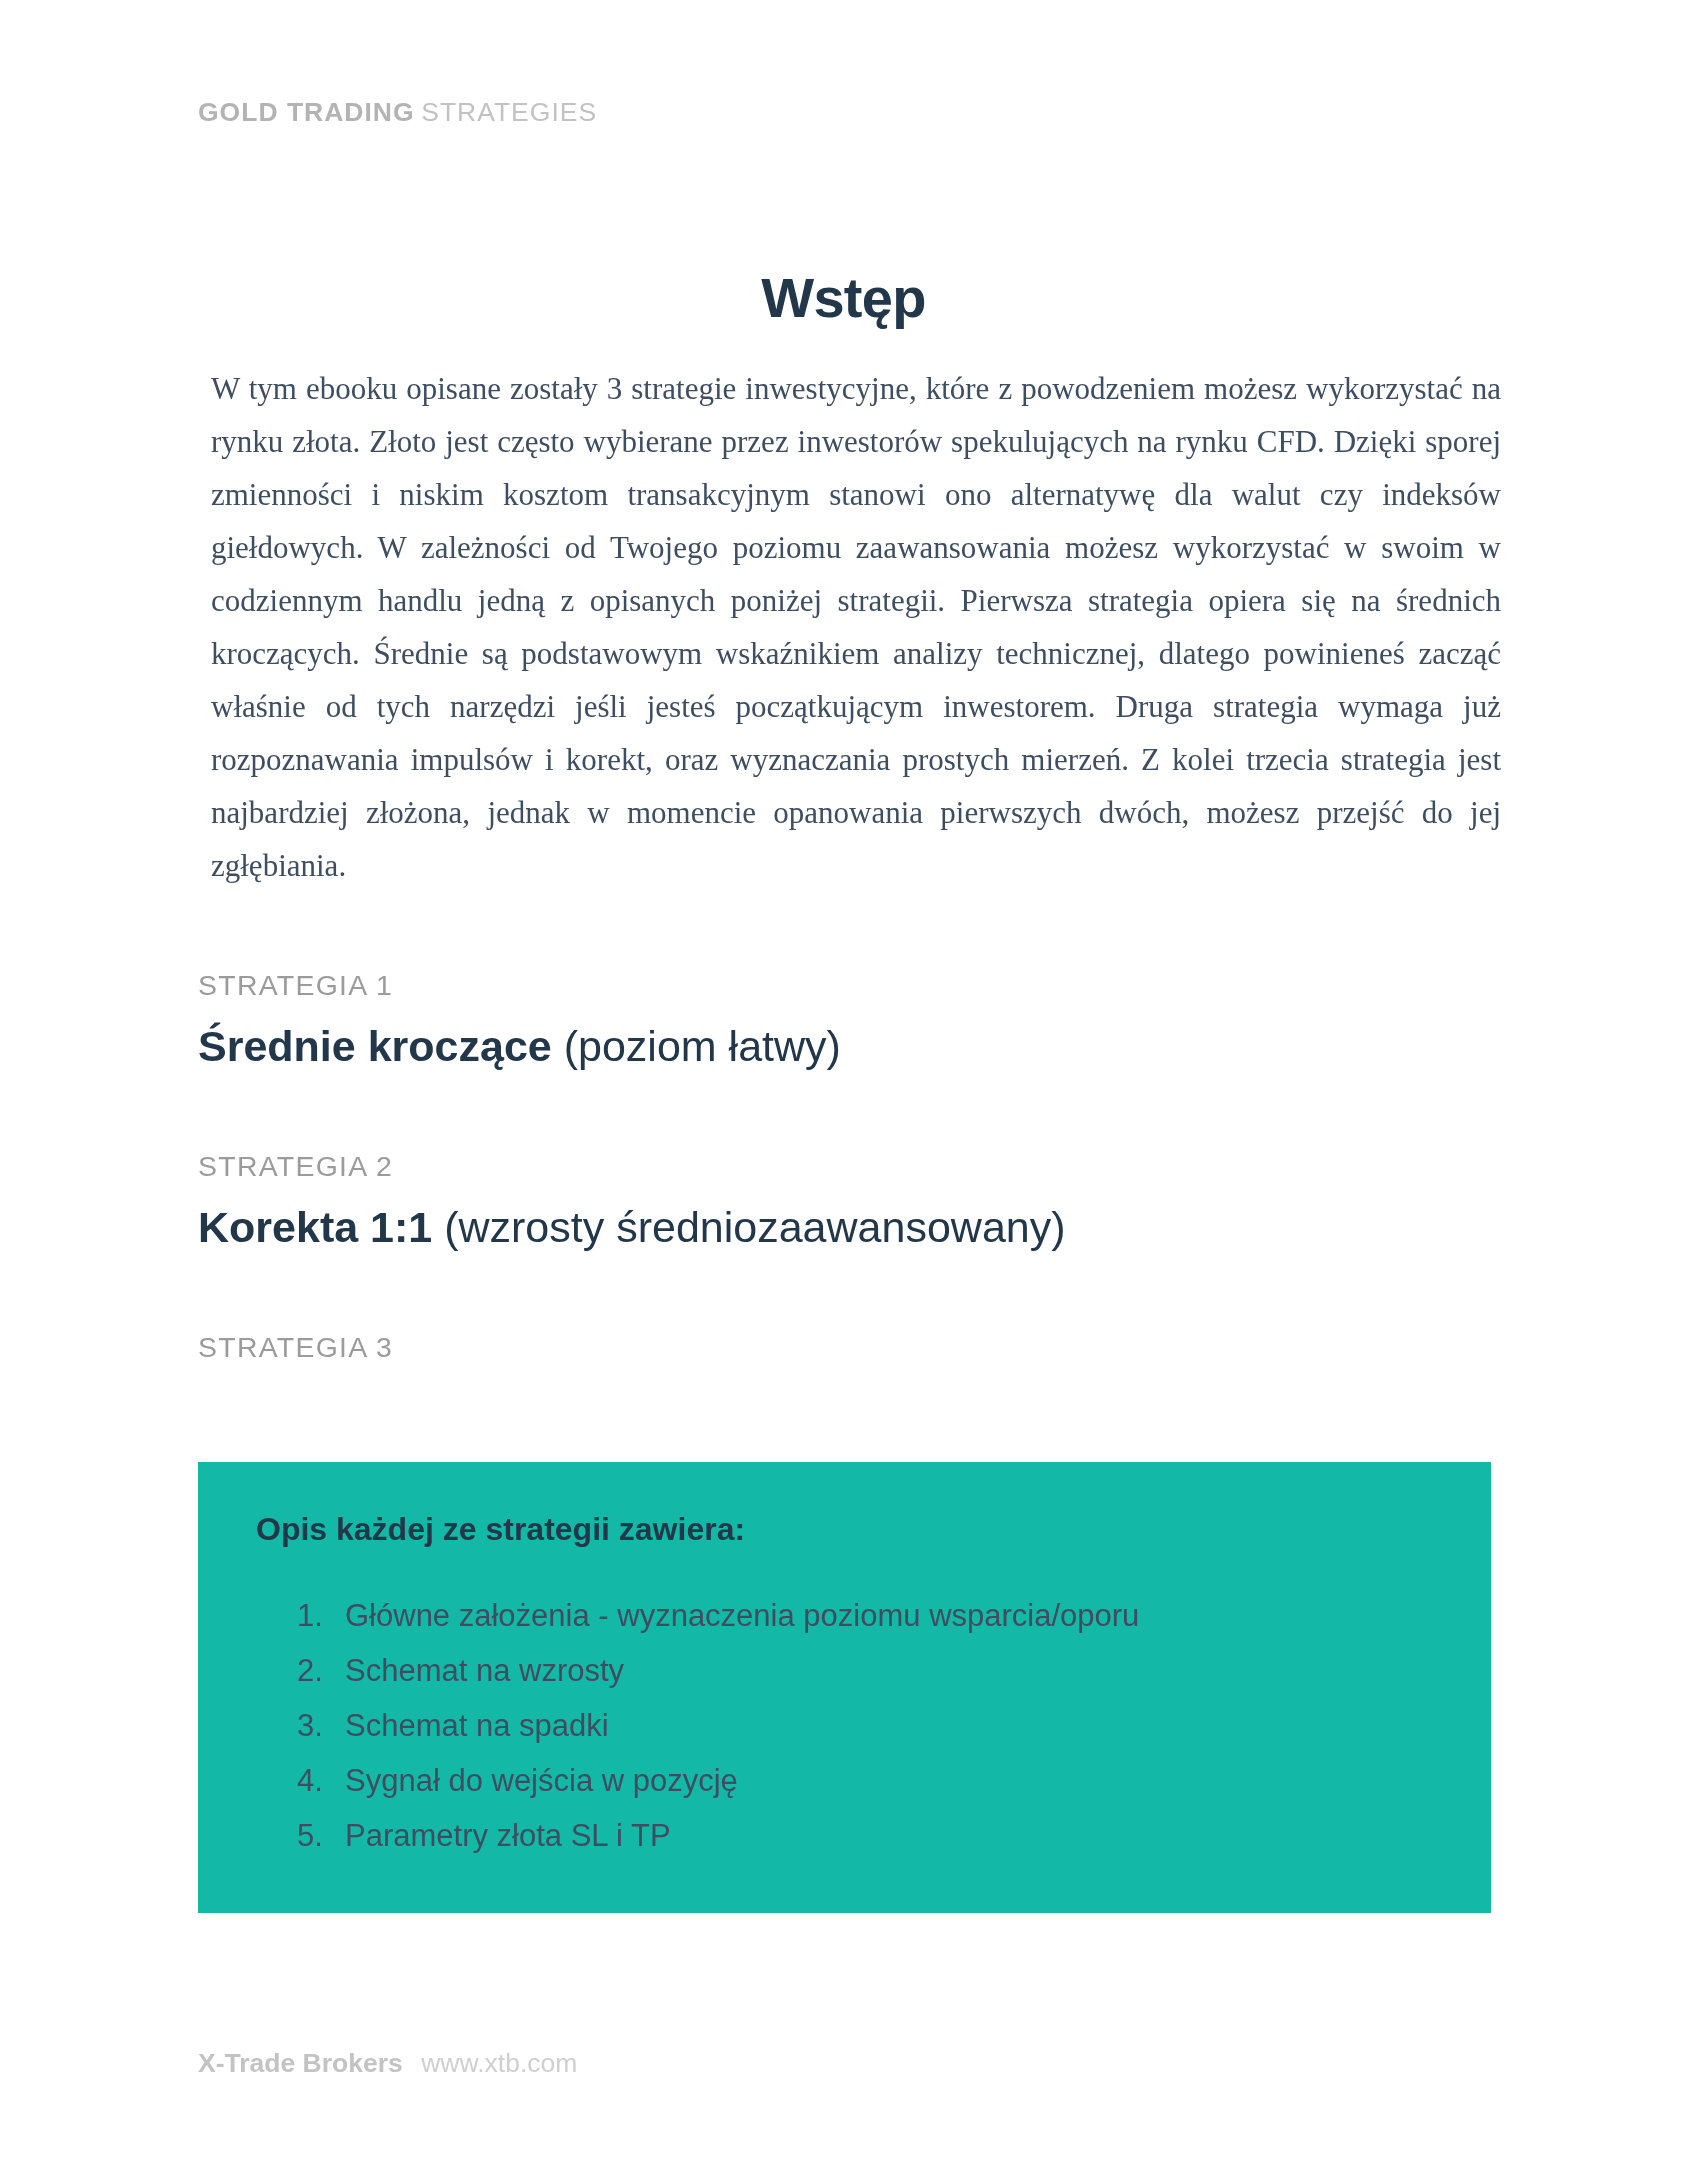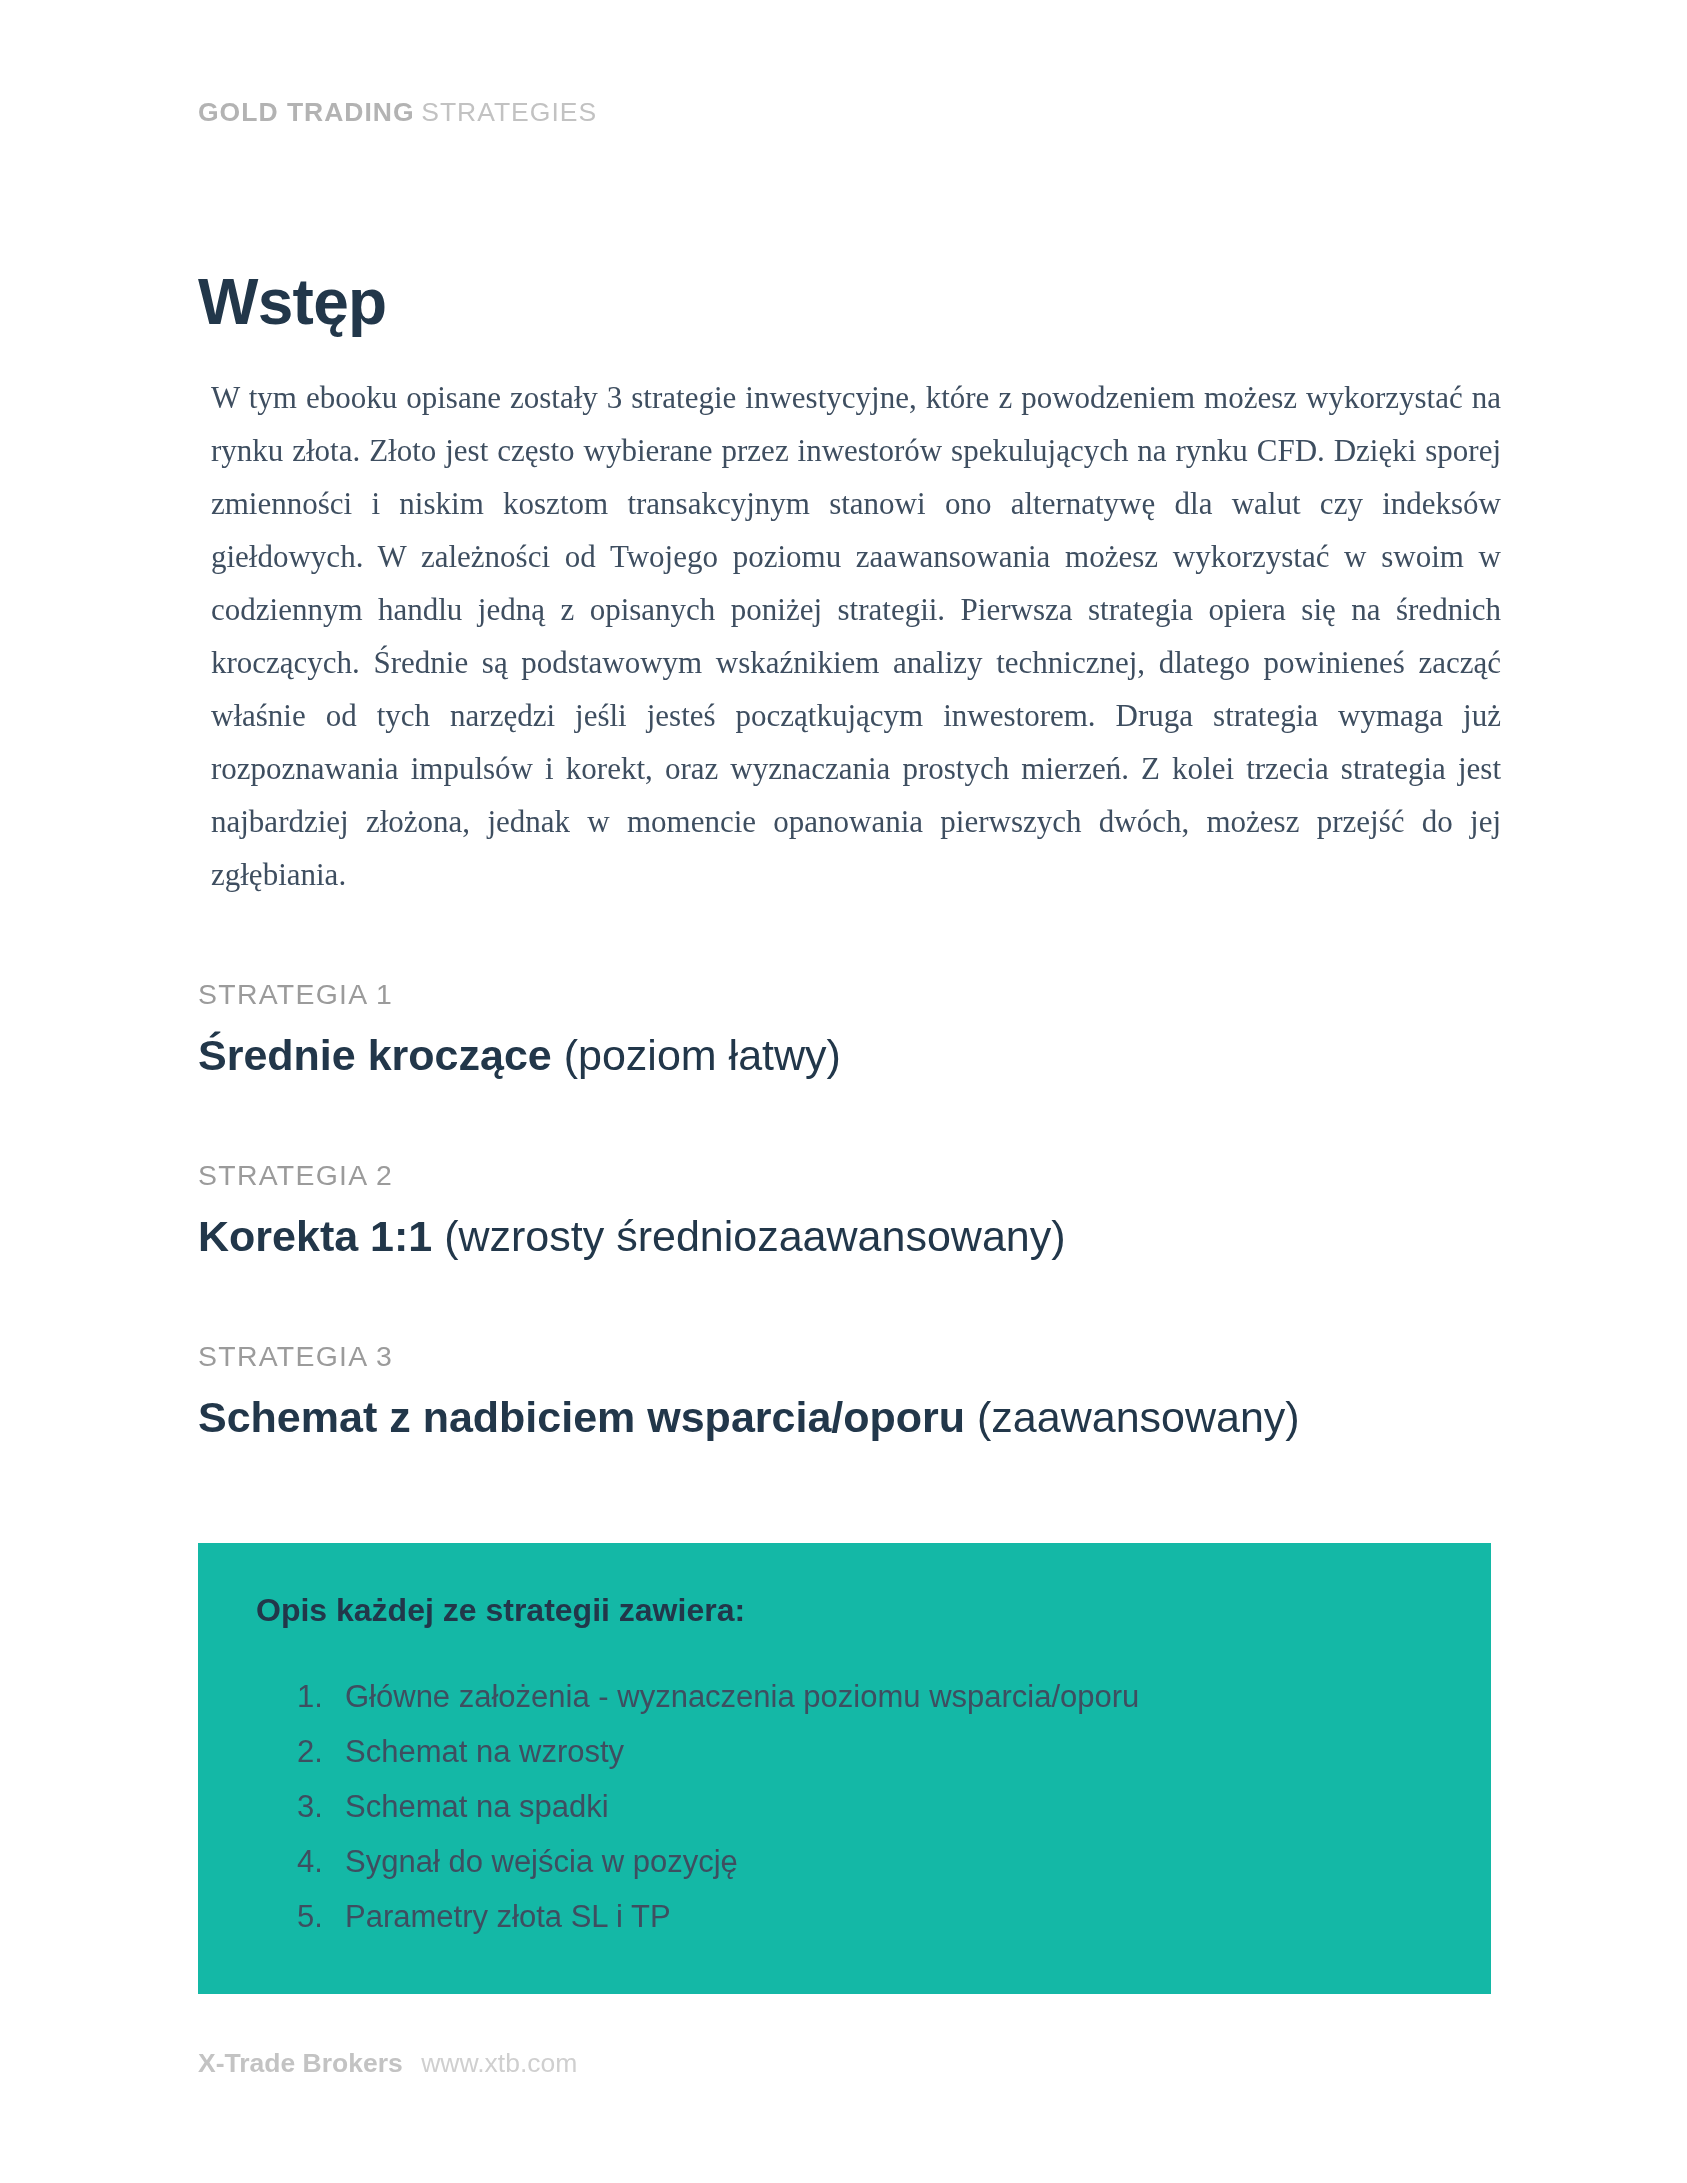--- a/index.html
+++ b/index.html
@@ -25,25 +25,26 @@
     letter-spacing: 1px;
     line-height: 1;
     white-space: nowrap;
   }
   .doc-header .brand-bold { font-weight: 700; color: #b3b3b3; }
   .doc-header .brand-light { font-weight: 400; color: #c2c2c2; margin-left: 6.6px; }
 
   
   .main-title {
     margin: 140px 0 0 0;
-    font-size: 64px;
+    font-size: 56px;
     font-weight: 700;
     color: #22374a;
     line-height: 1.15;
     letter-spacing: -0.7px;
+    text-align: center;
   }
 
   
   .intro {
     margin: 32px 0 0 13px;
     width: 1290px;
     font-size: 31px;
     line-height: 53px;
     color: #3e4e60;
     text-align: justify;
@@ -136,23 +137,20 @@
 
   <div class="strategy">
     <div class="strategy-label">STRATEGIA 2</div>
     <div class="strategy-heading">
       <span class="strategy-name">Korekta 1:1</span><span class="strategy-level"> (wzrosty średniozaawansowany)</span>
     </div>
   </div>
 
   <div class="strategy">
     <div class="strategy-label">STRATEGIA 3</div>
-    <div class="strategy-heading">
-      <span class="strategy-name">Schemat z nadbiciem wsparcia/oporu</span><span class="strategy-level"> (zaawansowany)</span>
-    </div>
   </div>
 
   <div class="info-box">
     <div class="info-box-heading">Opis każdej ze strategii zawiera:</div>
     <ol class="info-list">
       <li>
         <span class="li-num">1.</span>
         <span class="li-text">Główne założenia - wyznaczenia poziomu wsparcia/oporu</span>
       </li>
       <li>

